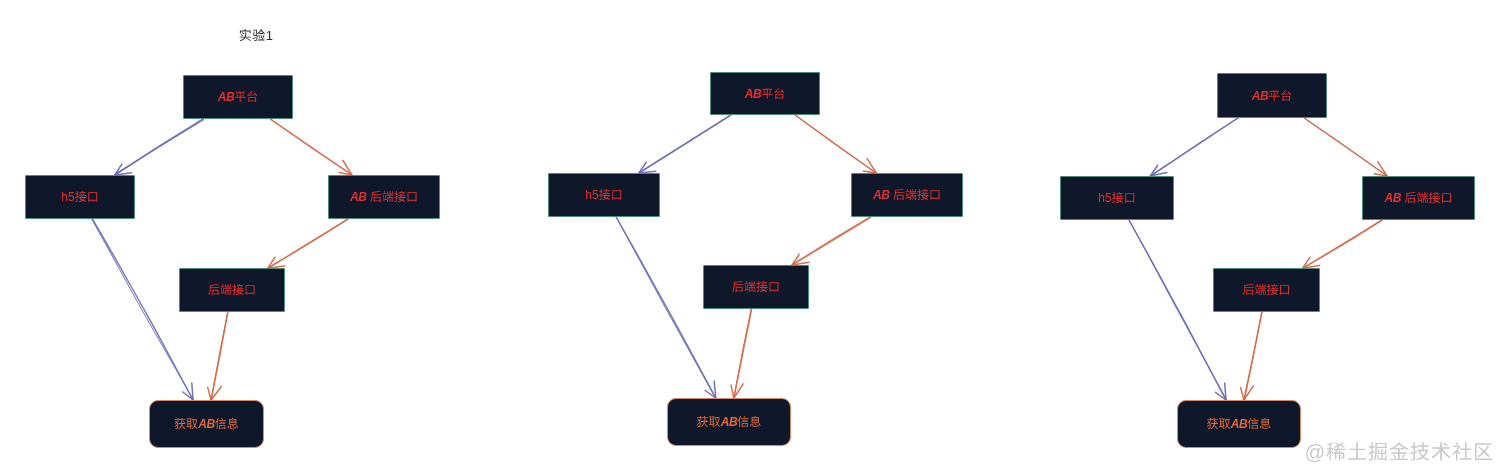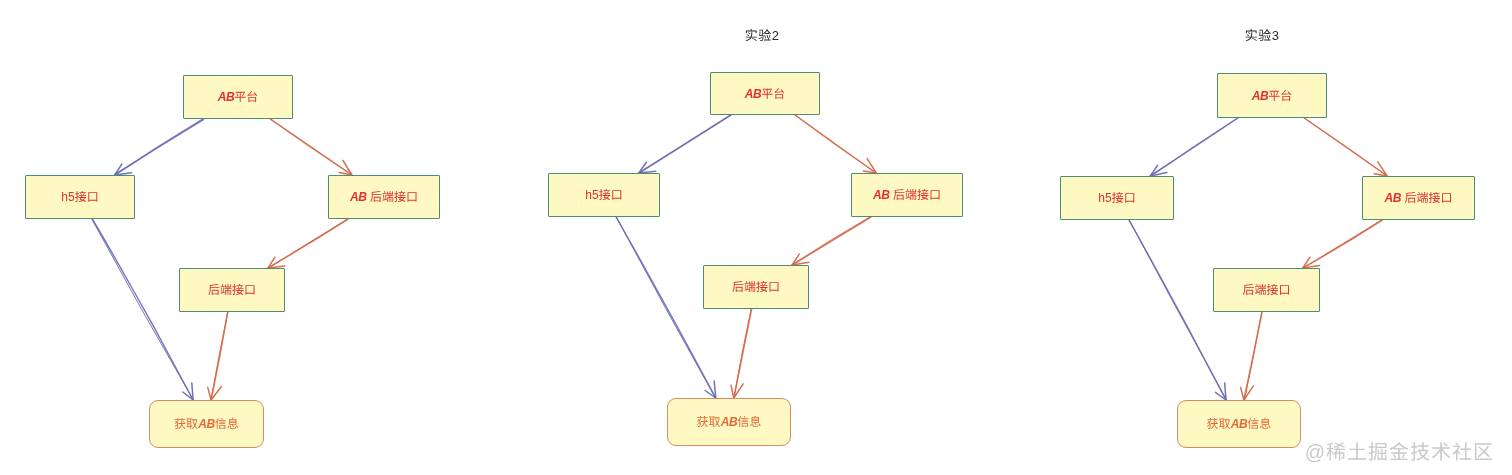--- a/index.html
+++ b/index.html
@@ -45,21 +45,21 @@
     height: 475px;
     overflow: visible;
     pointer-events: none;
   }
   .node {
     position: absolute;
     box-sizing: border-box;
     display: flex;
     align-items: center;
     justify-content: center;
-    background: #fef9c3;
+    background: #0f172a;
     border-width: 1.4px;
     border-style: solid;
     border-radius: 1px;
     font-size: 12px;
     white-space: nowrap;
     line-height: 1;
   }
   .node.green {
     border-color: #4d8c75;
     color: #e03131;
@@ -88,20 +88,21 @@
     font-family: "Liberation Sans", "DejaVu Sans", sans-serif;
     white-space: nowrap;
   }
 </style>
 </head>
 <body>
 
 <div class="canvas">
   <div id="panels-root">
       <div class="panel" style="left:0px;width:512px;">
+      <div class="panel-title">实验1</div>
       <svg class="edges" viewBox="0 0 512 475" width="512" height="475" xmlns="http://www.w3.org/2000/svg">
           <path d="M 203.2 119.0 Q 158.6 146.0 114.8 175.0" fill="none" stroke="#6a6ab4" stroke-width="1.5" stroke-linecap="round" opacity="0.92"></path>
           <path d="M 203.8 119.7 Q 158.6 147.2 114.2 174.6" fill="none" stroke="#6a6ab4" stroke-width="1" stroke-linecap="round" opacity="0.92"></path>
           <path d="M 121.8 164.1 L 114.8 175.0 L 131.6 172.7" fill="none" stroke="#6a6ab4" stroke-width="1.5" stroke-linecap="round" stroke-linejoin="round" opacity="0.95"></path>
           <path d="M 270.1 119.0 Q 310.9 147.7 351.9 175.0" fill="none" stroke="#d2694a" stroke-width="1.5" stroke-linecap="round" opacity="0.92"></path>
           <path d="M 270.5 118.9 Q 310.3 146.1 351.4 174.4" fill="none" stroke="#d2694a" stroke-width="1" stroke-linecap="round" opacity="0.92"></path>
           <path d="M 339.1 172.5 L 351.9 175.0 L 343.0 160.5" fill="none" stroke="#d2694a" stroke-width="1.5" stroke-linecap="round" stroke-linejoin="round" opacity="0.95"></path>
           <path d="M 348.0 219.0 Q 308.8 243.9 268.0 268.0" fill="none" stroke="#d2694a" stroke-width="1.5" stroke-linecap="round" opacity="0.92"></path>
           <path d="M 347.4 219.7 Q 307.5 243.4 267.7 268.3" fill="none" stroke="#d2694a" stroke-width="1" stroke-linecap="round" opacity="0.92"></path>
           <path d="M 275.0 257.1 L 268.0 268.0 L 284.8 266.0" fill="none" stroke="#d2694a" stroke-width="1.5" stroke-linecap="round" stroke-linejoin="round" opacity="0.95"></path>
@@ -122,21 +123,20 @@
         <span class="node-label"><span class="ital">AB</span> 后端接口</span>
       </div>
         <div class="node green" style="left:179px;top:268px;width:106px;height:44px;">
         <span class="node-label">后端接口</span>
       </div>
         <div class="node orange" style="left:149px;top:400px;width:115px;height:48px;">
         <span class="node-label">获取<span class="ital">AB</span>信息</span>
       </div>
     </div>
       <div class="panel" style="left:512px;width:500px;">
-      <div class="panel-title">实验2</div>
       <svg class="edges" viewBox="0 0 500 475" width="500" height="475" xmlns="http://www.w3.org/2000/svg">
           <path d="M 218.9 115.0 Q 173.0 143.8 126.9 173.0" fill="none" stroke="#6a6ab4" stroke-width="1.5" stroke-linecap="round" opacity="0.92"></path>
           <path d="M 218.7 115.0 Q 172.2 144.9 126.9 172.9" fill="none" stroke="#6a6ab4" stroke-width="1" stroke-linecap="round" opacity="0.92"></path>
           <path d="M 134.3 162.3 L 126.9 173.0 L 143.8 171.3" fill="none" stroke="#6a6ab4" stroke-width="1.5" stroke-linecap="round" stroke-linejoin="round" opacity="0.95"></path>
           <path d="M 283.1 115.0 Q 323.6 145.2 364.2 173.0" fill="none" stroke="#d2694a" stroke-width="1.5" stroke-linecap="round" opacity="0.92"></path>
           <path d="M 282.4 114.5 Q 322.4 142.8 363.7 172.9" fill="none" stroke="#d2694a" stroke-width="1" stroke-linecap="round" opacity="0.92"></path>
           <path d="M 351.4 171.0 L 364.2 173.0 L 355.2 158.6" fill="none" stroke="#d2694a" stroke-width="1.5" stroke-linecap="round" stroke-linejoin="round" opacity="0.95"></path>
           <path d="M 358.9 217.0 Q 319.0 241.3 280.1 265.0" fill="none" stroke="#d2694a" stroke-width="1.5" stroke-linecap="round" opacity="0.92"></path>
           <path d="M 358.9 216.4 Q 319.1 239.2 280.2 264.6" fill="none" stroke="#d2694a" stroke-width="1" stroke-linecap="round" opacity="0.92"></path>
           <path d="M 287.3 254.2 L 280.1 265.0 L 296.9 262.2" fill="none" stroke="#d2694a" stroke-width="1.5" stroke-linecap="round" stroke-linejoin="round" opacity="0.95"></path>
@@ -157,21 +157,20 @@
         <span class="node-label"><span class="ital">AB</span> 后端接口</span>
       </div>
         <div class="node green" style="left:191px;top:265px;width:106px;height:44px;">
         <span class="node-label">后端接口</span>
       </div>
         <div class="node orange" style="left:155px;top:398px;width:124px;height:48px;">
         <span class="node-label">获取<span class="ital">AB</span>信息</span>
       </div>
     </div>
       <div class="panel" style="left:1012px;width:500px;">
-      <div class="panel-title">实验3</div>
       <svg class="edges" viewBox="0 0 500 475" width="500" height="475" xmlns="http://www.w3.org/2000/svg">
           <path d="M 226.0 118.0 Q 183.0 146.7 138.3 176.0" fill="none" stroke="#6a6ab4" stroke-width="1.5" stroke-linecap="round" opacity="0.92"></path>
           <path d="M 226.4 117.4 Q 181.6 145.9 138.4 176.4" fill="none" stroke="#6a6ab4" stroke-width="1" stroke-linecap="round" opacity="0.92"></path>
           <path d="M 145.7 165.3 L 138.3 176.0 L 154.9 172.6" fill="none" stroke="#6a6ab4" stroke-width="1.5" stroke-linecap="round" stroke-linejoin="round" opacity="0.95"></path>
           <path d="M 292.2 118.0 Q 333.4 145.8 375.1 176.0" fill="none" stroke="#d2694a" stroke-width="1.5" stroke-linecap="round" opacity="0.92"></path>
           <path d="M 292.6 118.3 Q 333.0 146.8 374.8 175.5" fill="none" stroke="#d2694a" stroke-width="1" stroke-linecap="round" opacity="0.92"></path>
           <path d="M 362.3 173.7 L 375.1 176.0 L 365.8 161.8" fill="none" stroke="#d2694a" stroke-width="1.5" stroke-linecap="round" stroke-linejoin="round" opacity="0.95"></path>
           <path d="M 370.2 220.0 Q 330.9 245.3 290.8 268.0" fill="none" stroke="#d2694a" stroke-width="1.5" stroke-linecap="round" opacity="0.92"></path>
           <path d="M 369.7 220.1 Q 330.1 244.1 290.3 268.5" fill="none" stroke="#d2694a" stroke-width="1" stroke-linecap="round" opacity="0.92"></path>
           <path d="M 298.1 257.2 L 290.8 268.0 L 307.7 265.5" fill="none" stroke="#d2694a" stroke-width="1.5" stroke-linecap="round" stroke-linejoin="round" opacity="0.95"></path>

